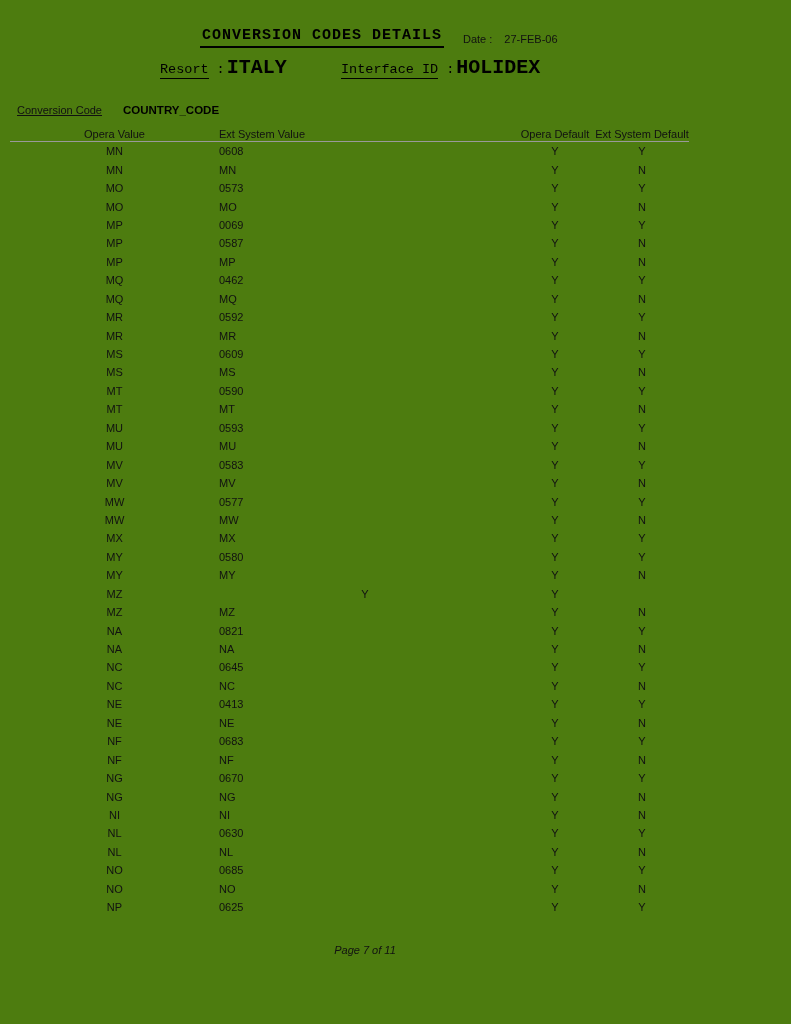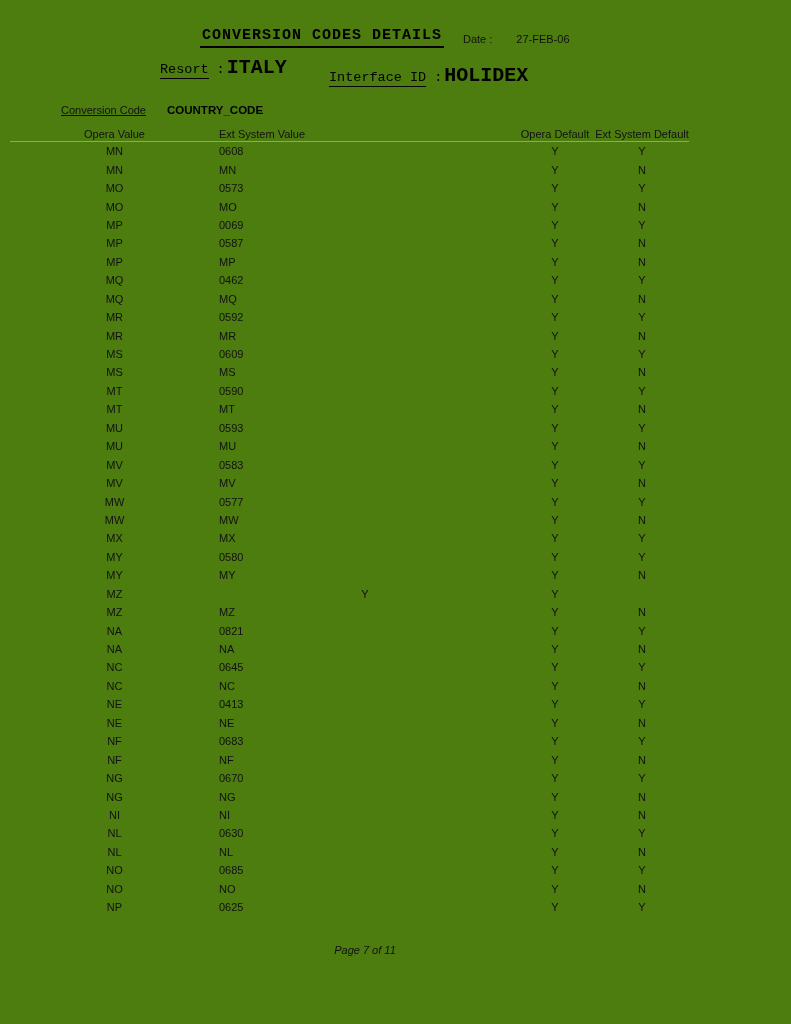--- a/index.html
+++ b/index.html
@@ -17,37 +17,37 @@
   .report-title {
     position: absolute; left: 200px; top: 27px;
     font-family: "Liberation Mono", "DejaVu Sans Mono", monospace;
     font-weight: bold; font-size: 15px; letter-spacing: 1px;
     color: #000;
     border-bottom: 2px solid #000;
     padding: 0 2px 2px 2px;
     white-space: nowrap;
   }
   .date-group { position: absolute; left: 463px; top: 33px; font-size: 11px; color: #111; white-space: nowrap; }
-  .date-group .date-label { margin-right: 24px; }
+  .date-group .date-label { margin-right: 12px; }
   .date-group .date-value { font-size: 11px; }
 
   .param-line {
     position: absolute; top: 56px;
     font-family: "Liberation Mono", "DejaVu Sans Mono", monospace;
     font-size: 13.5px; color: #000; white-space: nowrap;
   }
   .param-resort { left: 160px; }
-  .param-interface { left: 329px; margin-top: 8px; }
+  .param-interface { left: 341px; }
   .param-label { border-bottom: 1.5px solid #000; padding-bottom: 1px; }
   .param-colon { margin: 0 2px 0 8px; }
   .param-value { font-weight: bold; font-size: 20px; }
 
   
   .conv-line { position: absolute; left: 17px; top: 104px; font-size: 11px; white-space: nowrap; }
-  .conv-label { text-decoration: underline; color: #111; margin-left: 44px; }
+  .conv-label { text-decoration: underline; color: #111; }
   .conv-value { font-weight: bold; font-size: 11.5px; margin-left: 21px; color: #000; }
 
   
   .table { position: absolute; left: 10px; top: 126px; width: 679px; font-size: 11px; }
   .thead, .trow {
     display: grid;
     grid-template-columns: 205px 300px 80px 94px;
     align-items: center;
   }
   .thead { height: 16px; border-bottom: 1px solid #999; color: #111; }

